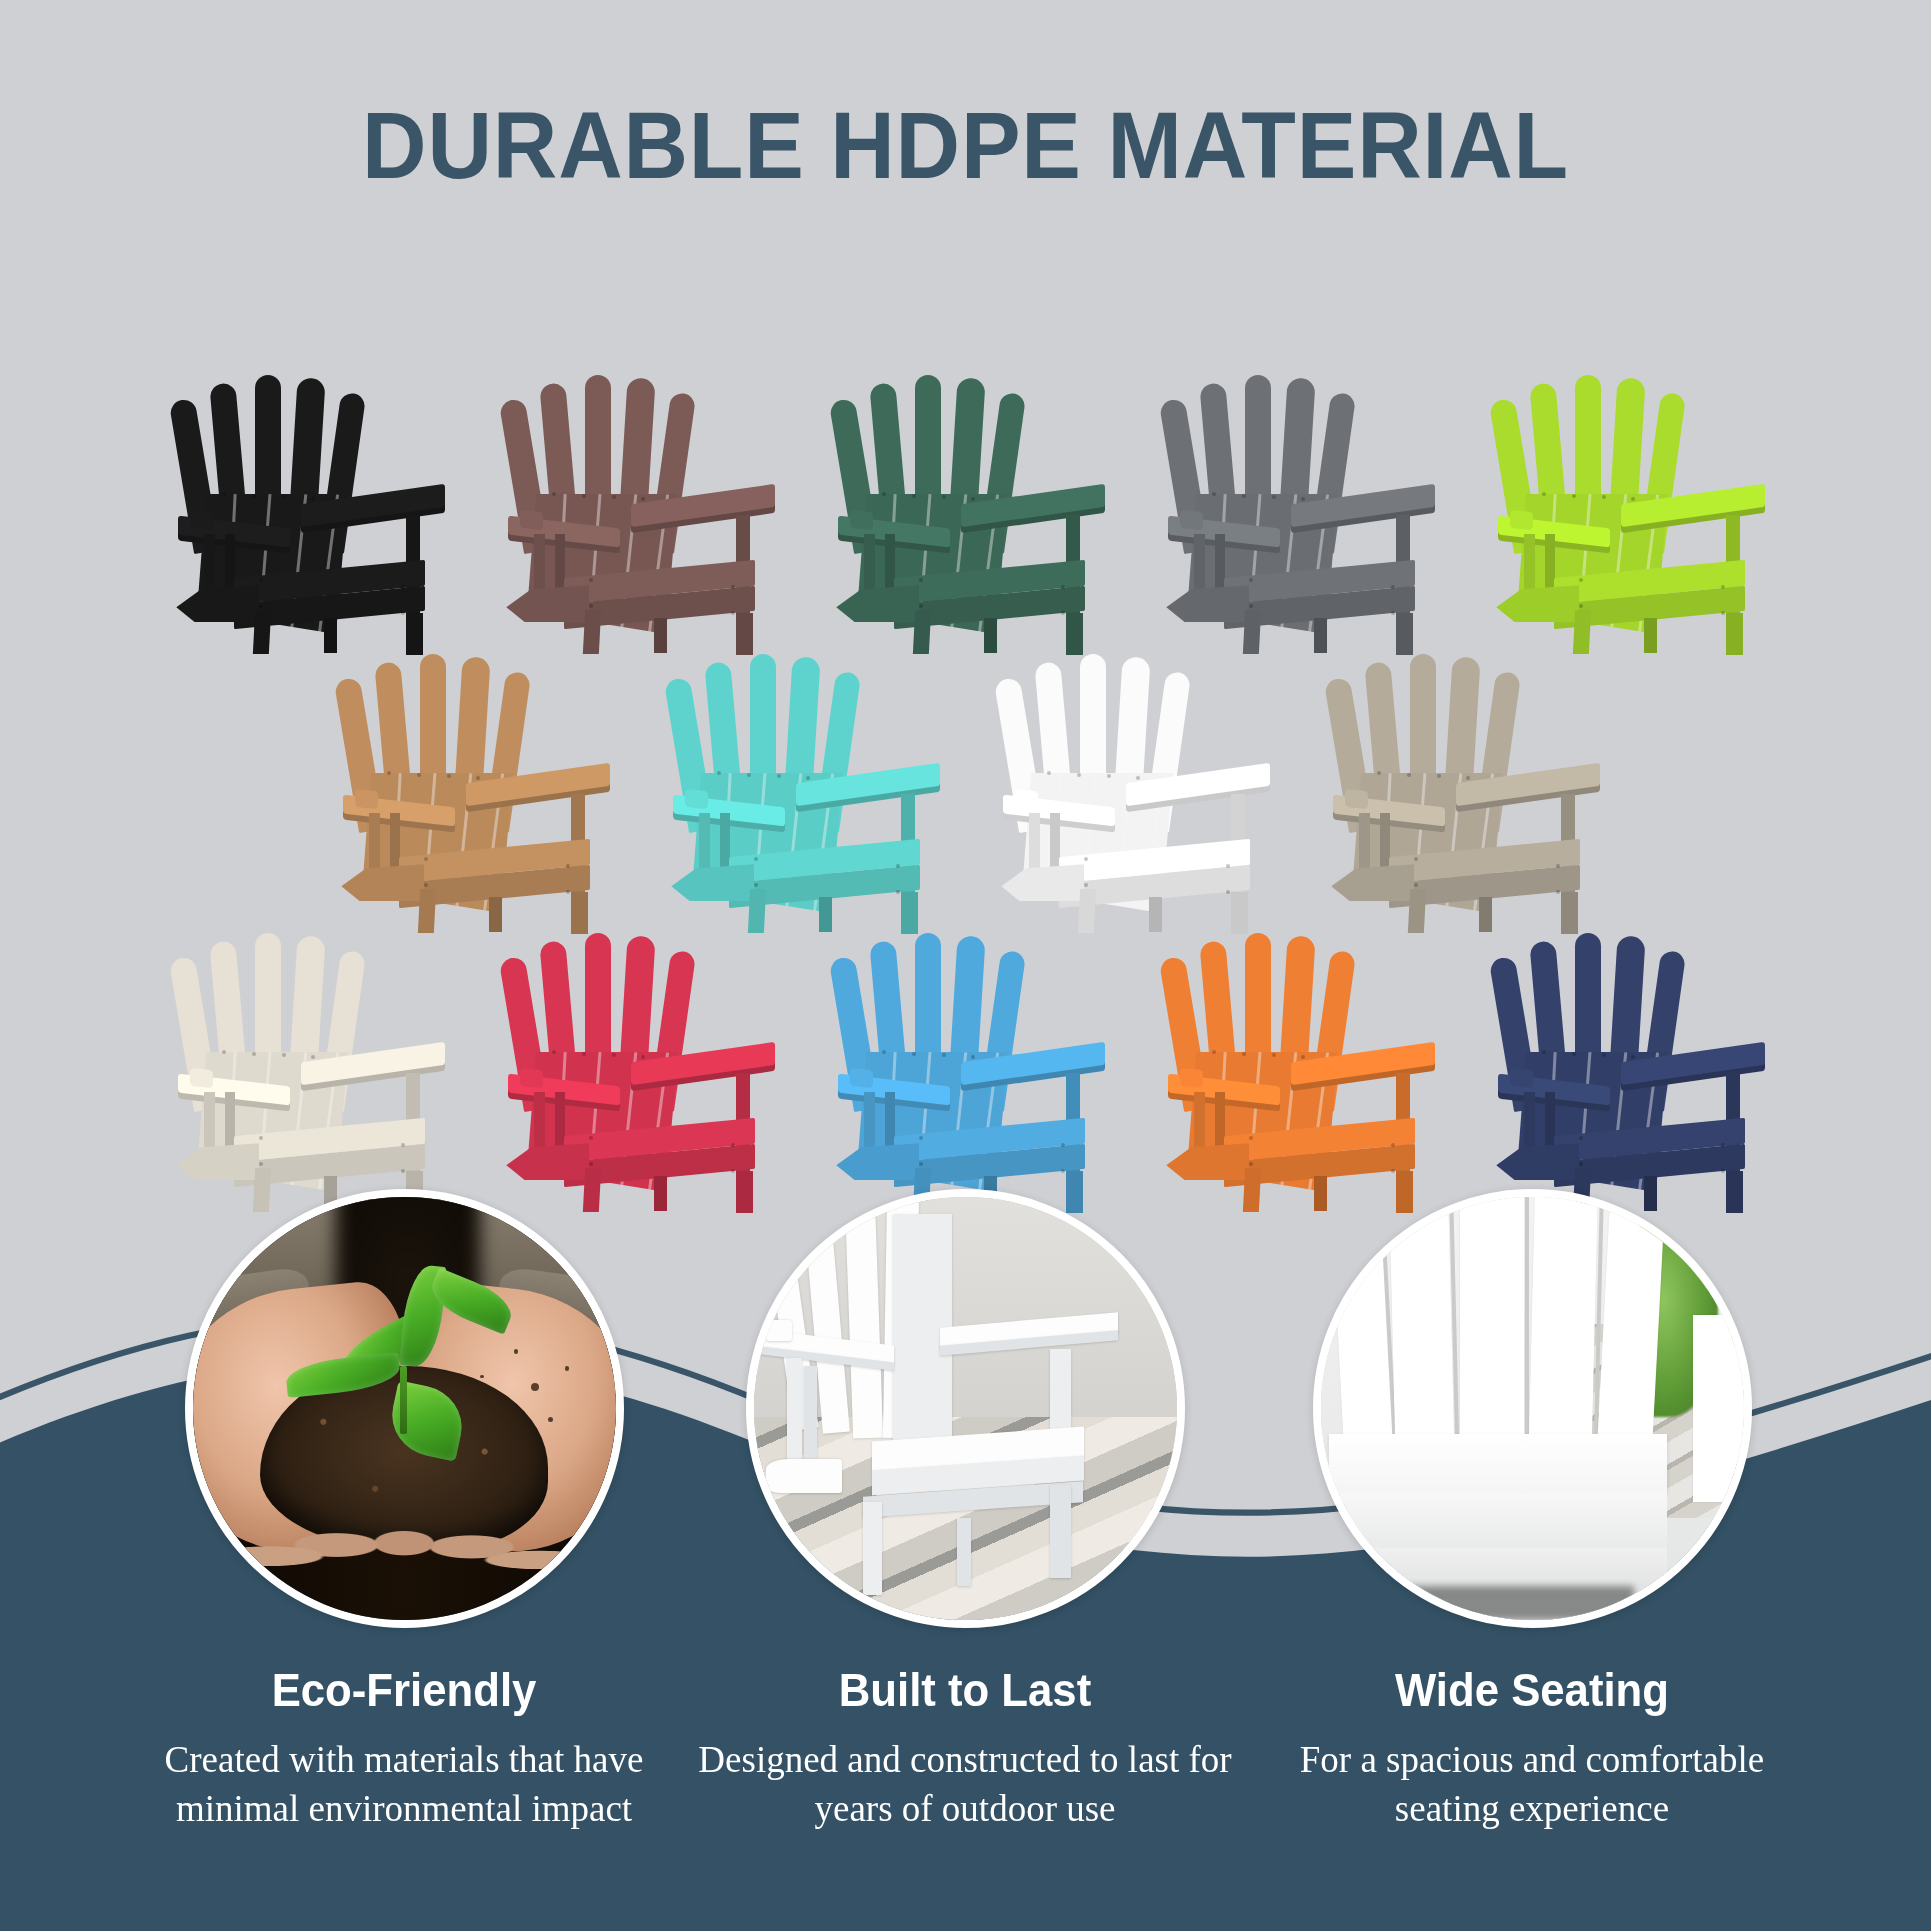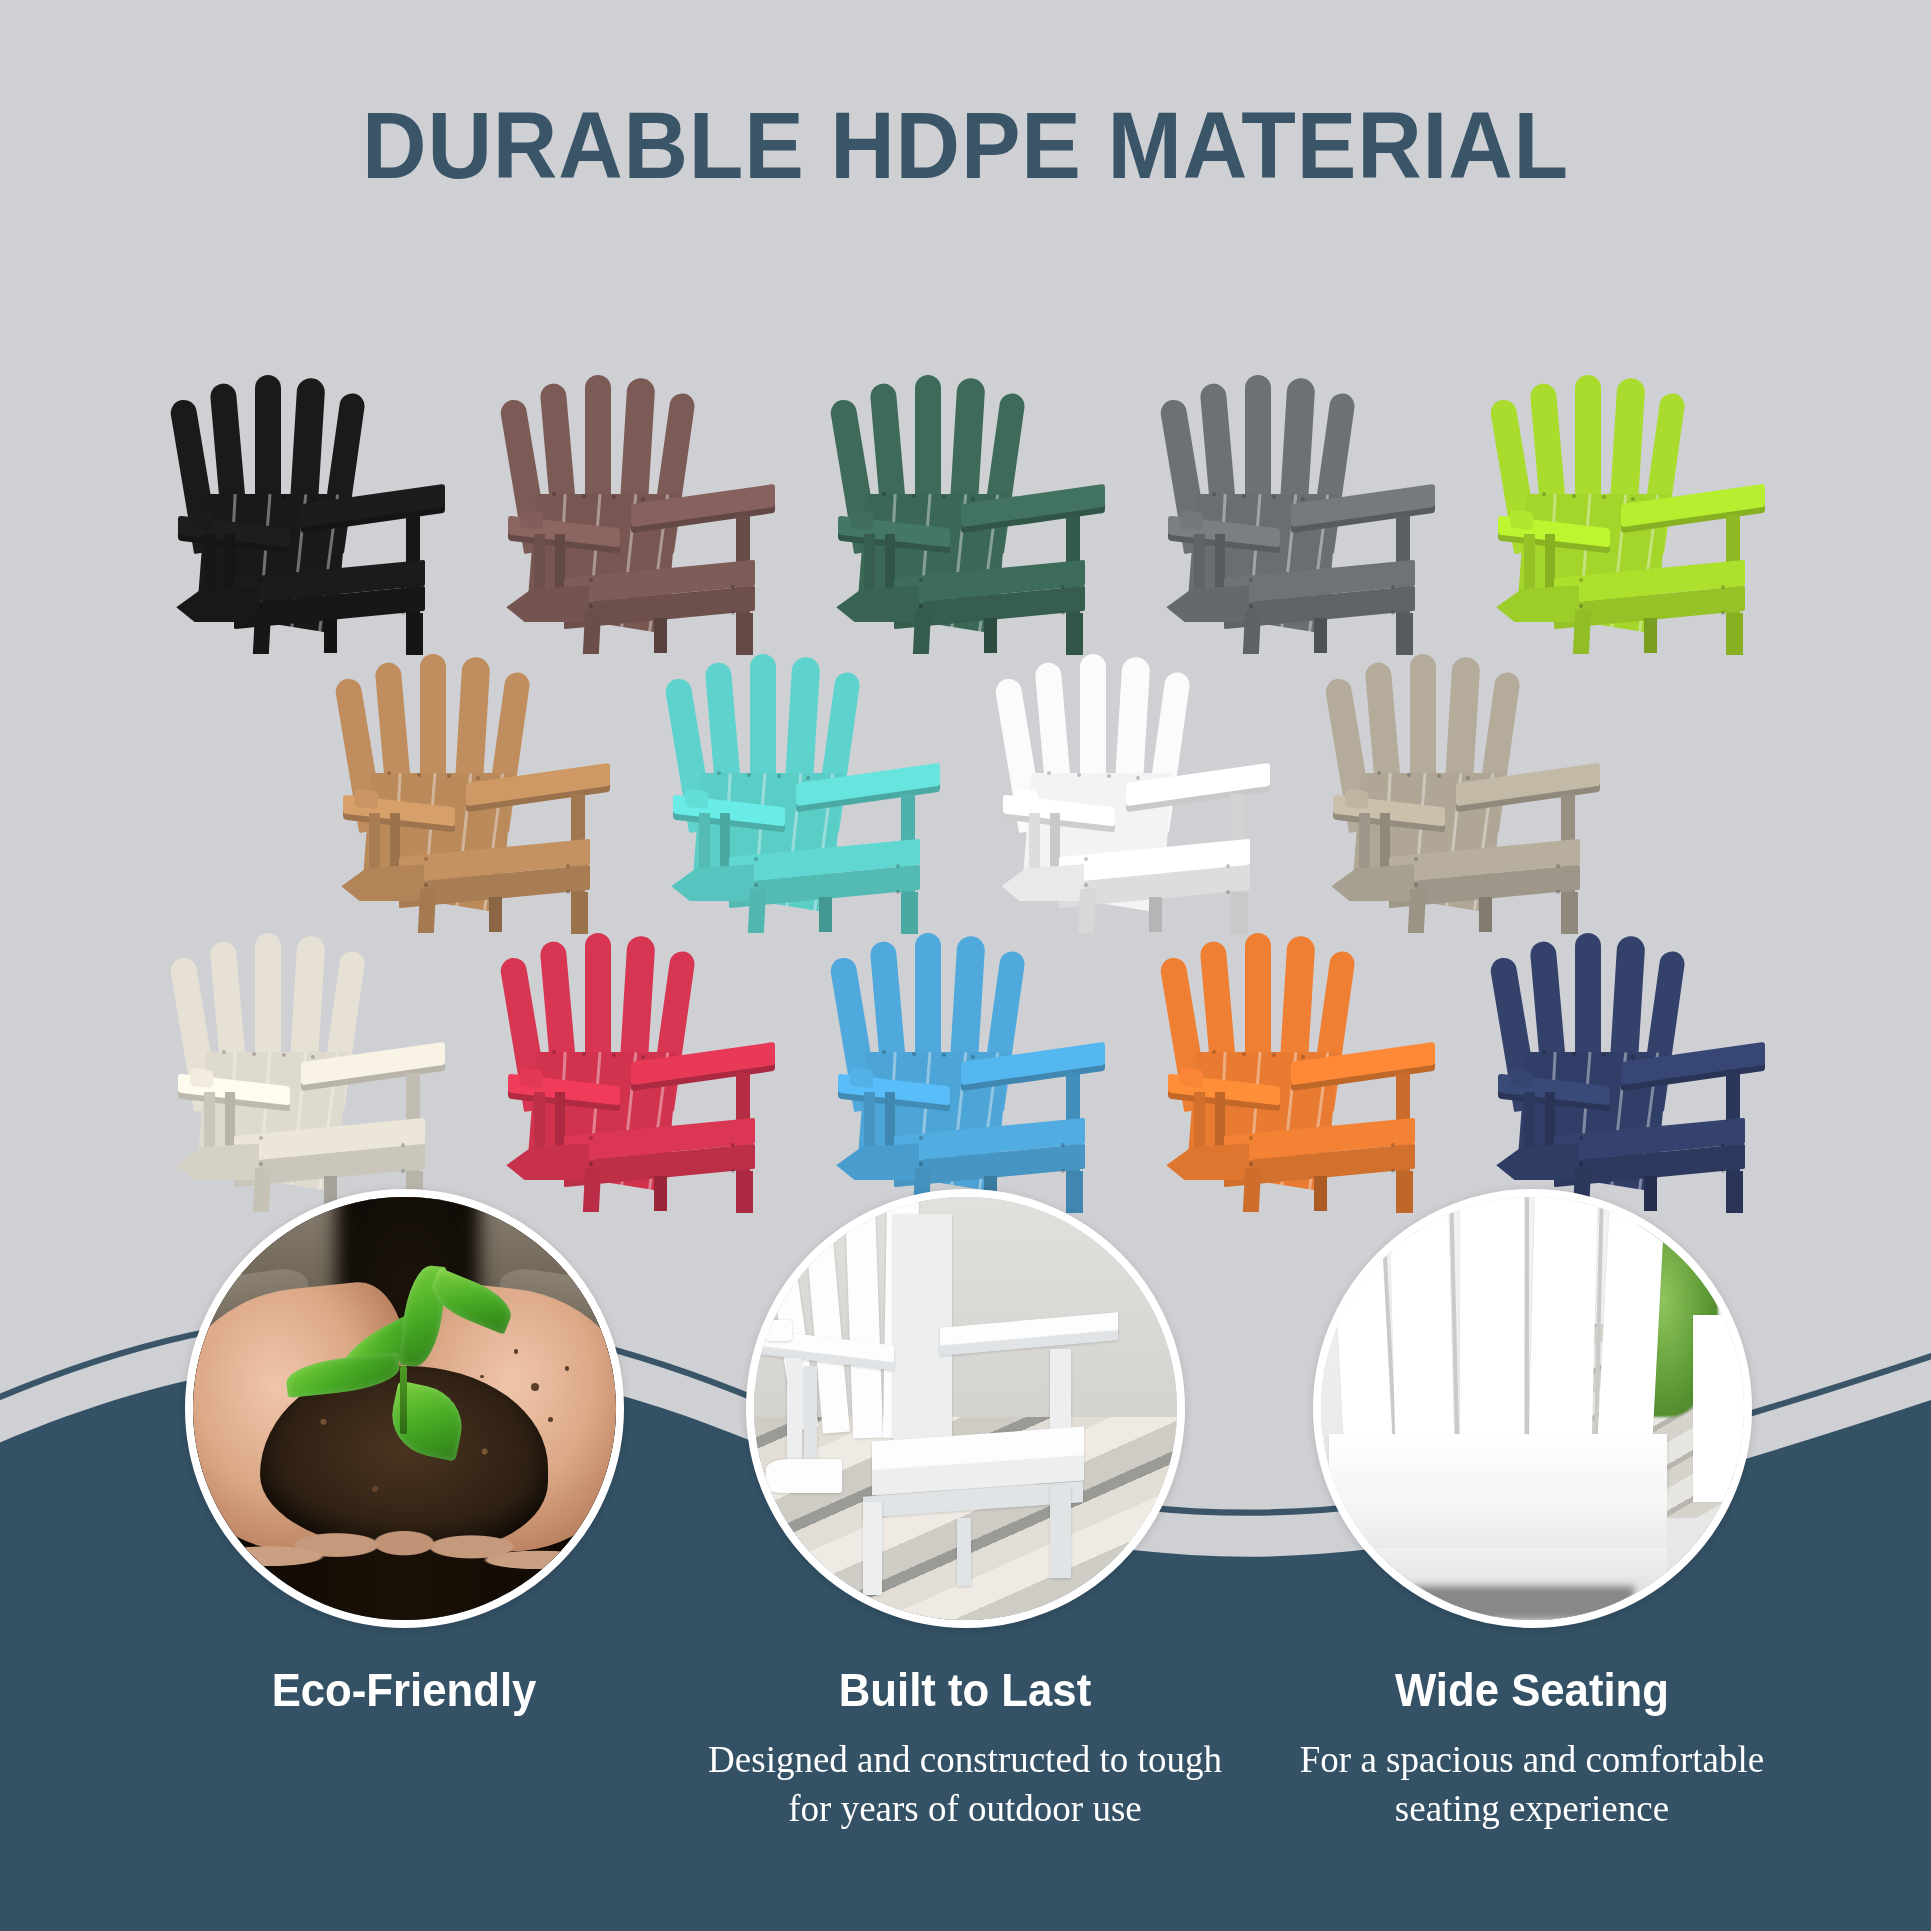--- a/index.html
+++ b/index.html
@@ -862,20 +862,21 @@
         <div class="a-leaf" style="left:34%;top:31%;width:24%;height:9%;transform:rotate(-28deg);"></div>
         <div class="a-leaf" style="left:22%;top:38%;width:27%;height:8%;transform:rotate(-6deg);"></div>
         <div class="a-leaf" style="left:50%;top:16%;width:9%;height:24%;transform:rotate(6deg);border-radius:60% 8% 60% 8%;"></div>
         <div class="a-leaf" style="left:56%;top:20%;width:20%;height:9%;transform:rotate(22deg);border-radius:6% 56% 6% 56%;"></div>
         <div class="a-leaf" style="left:47%;top:45%;width:17%;height:16%;transform:rotate(12deg);border-radius:8% 60% 8% 60%;"></div>
         <div class="a-stem"></div>
         <div class="a-fingers"></div>
       </div>
     </div>
     <div class="feature-title">Eco-Friendly</div>
+    <div class="feature-desc">Created with materials that have minimal environmental impact</div>
   </div>
 
   <div class="feature" id="feature-1">
     <div class="circle">
       <div class="art art-patio">
         <div class="p-wall"></div>
         <div class="p-ground"></div>
         <div class="p-chair">
 
           <div class="wb" style="left:6%;top:5%;width:6%;height:50%;border-radius:10.5px 10.5px 0 0;transform:rotate(-8deg);"></div>
@@ -901,21 +902,21 @@
 
           <div class="wb" style="left:3%;top:62%;width:18%;height:8%;border-radius:30% 6% 6% 20%;"></div>
 
           <div class="wb sh2" style="left:70%;top:68%;width:5%;height:22%;"></div>
           <div class="wb sh" style="left:26%;top:72%;width:4.4%;height:22%;"></div>
           <div class="wb sh2" style="left:48%;top:76%;width:3.4%;height:16%;"></div>
         </div>
       </div>
     </div>
     <div class="feature-title">Built to Last</div>
-    <div class="feature-desc">Designed and constructed to tough for years of outdoor use</div>
+    <div class="feature-desc">Designed and constructed to last for years of outdoor use</div>
   </div>
 
   <div class="feature" id="feature-2">
     <div class="circle">
       <div class="art art-seat">
         <div class="cs-wall"></div>
         <div class="cs-paving"></div>
         <div class="cs-green"></div>
 
         <div class="cs-backslat" style="left:4%;top:-4%;width:12%;height:64%;transform:rotate(-3deg);"></div>

